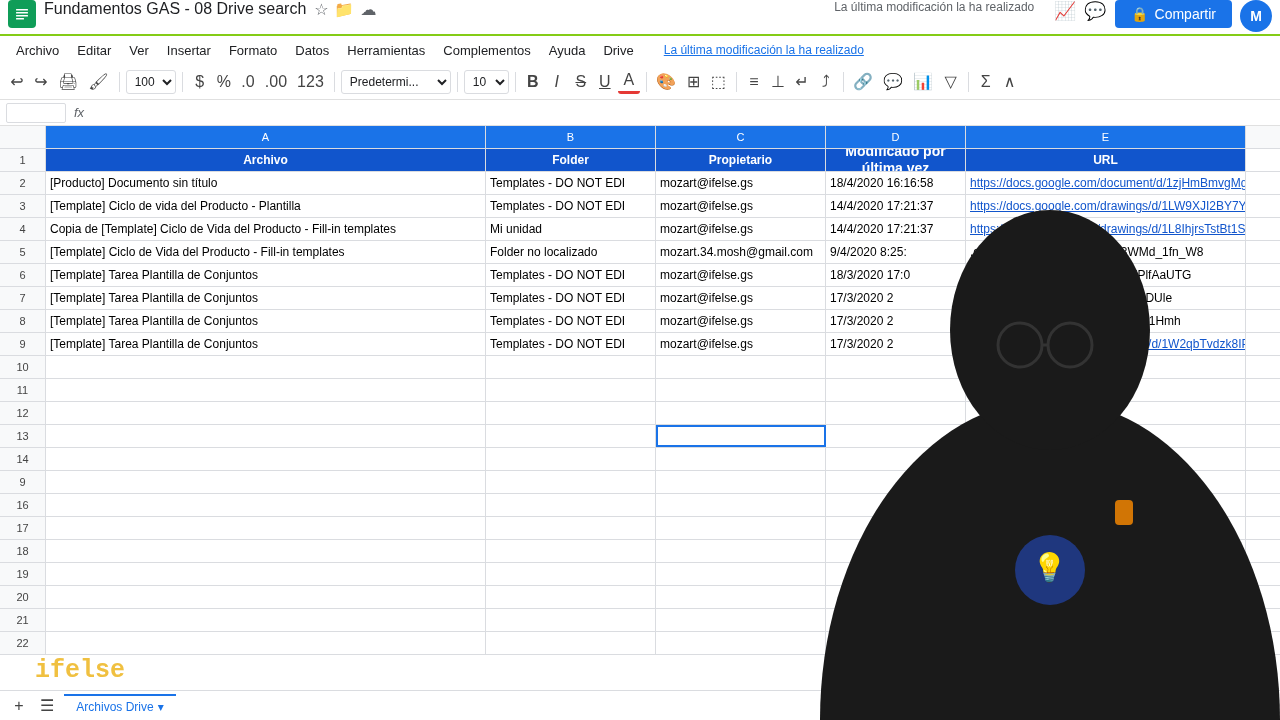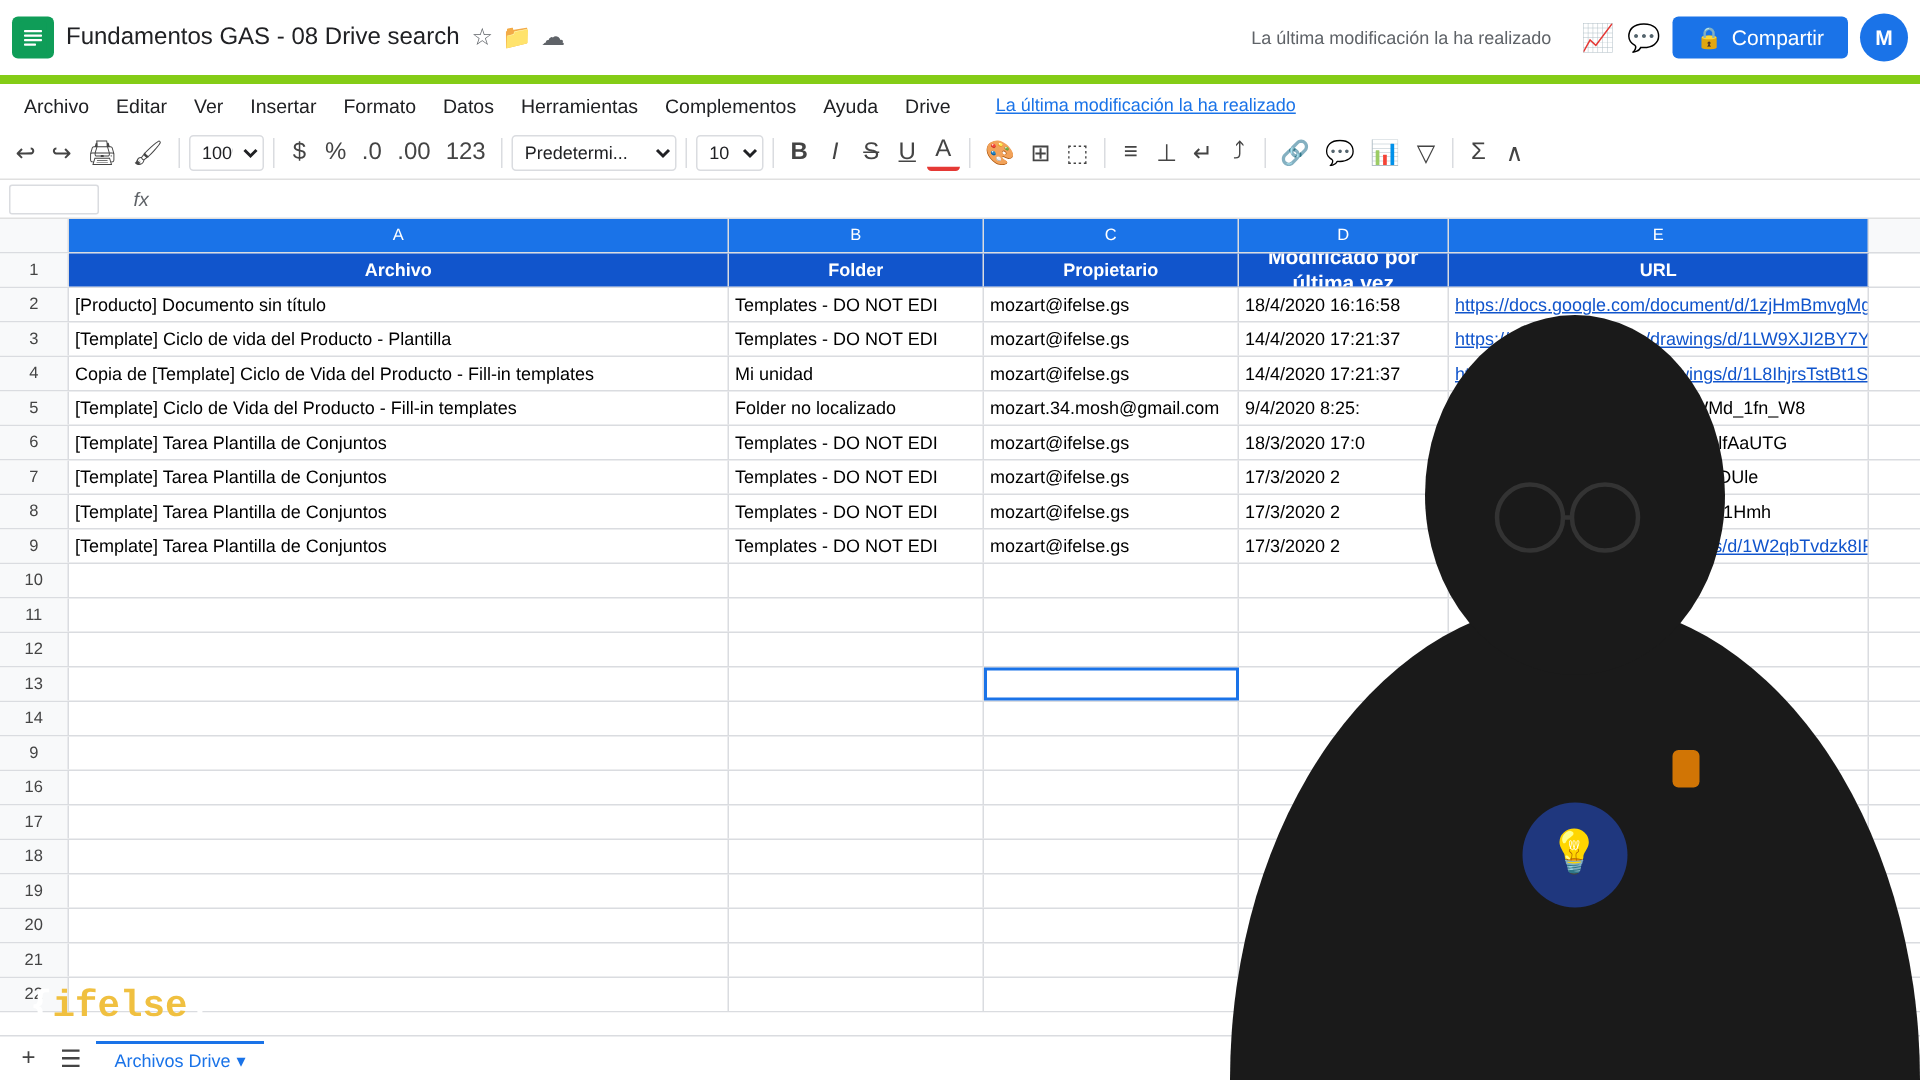--- a/index.html
+++ b/index.html
@@ -1,21 +1,21 @@
 <!DOCTYPE html>
 <html><head>
   <meta charset="utf-8">
   <style>
     * { margin: 0; padding: 0; box-sizing: border-box; }
     body { font-family: Arial, sans-serif; font-size: 12px; background: #fff; width: 1280px; height: 720px; overflow: hidden; position: relative; }
 
     
     #titlebar {
-      display: flex; align-items: center; height: 56px; padding: 0 8px;
-      background: #fff; border-bottom: 6px solid #84cc16;
+      display: flex; align-items: flex-start; height: 36px; padding: 0 8px;
+      background: #fff; border-bottom: 2px solid #84cc16;
     }
     #titlebar .sheets-icon {
       width: 28px; height: 28px; background: #0f9d58; border-radius: 4px;
       display: flex; align-items: center; justify-content: center;
       color: white; font-weight: bold; font-size: 14px; margin-right: 8px; flex-shrink: 0;
     }
     #titlebar .title-text { font-size: 16px; color: #202124; margin-right: 8px; }
     #titlebar .title-icons { display: flex; gap: 6px; align-items: center; color: #5f6368; font-size: 16px; }
     #titlebar .spacer { flex: 1; }
     #titlebar .last-edit { font-size: 12px; color: #5f6368; margin-right: 12px; }
@@ -55,21 +55,21 @@
       border: 1px solid #dadce0; border-radius: 3px; padding: 2px 4px;
       font-size: 12px; color: #202124; background: #fff; cursor: pointer; height: 24px;
     }
     .tb-zoom { width: 50px; }
     .tb-font { width: 110px; }
     .tb-size { width: 45px; }
 
     
     #formulabar {
       display: flex; align-items: center; height: 26px; border-bottom: 1px solid #e0e0e0;
-      padding: 0 6px; background: #fff; gap: 19px;
+      padding: 0 6px; background: #fff; gap: 4px;
     }
     #formulabar .cell-ref {
       width: 60px; border: 1px solid #dadce0; border-radius: 2px;
       padding: 2px 4px; font-size: 12px; color: #202124;
     }
     #formulabar .fx-icon { color: #5f6368; font-size: 13px; font-style: italic; margin: 0 4px; }
     #formulabar .formula-input {
       flex: 1; border: none; outline: none; font-size: 12px; color: #202124;
     }
 

